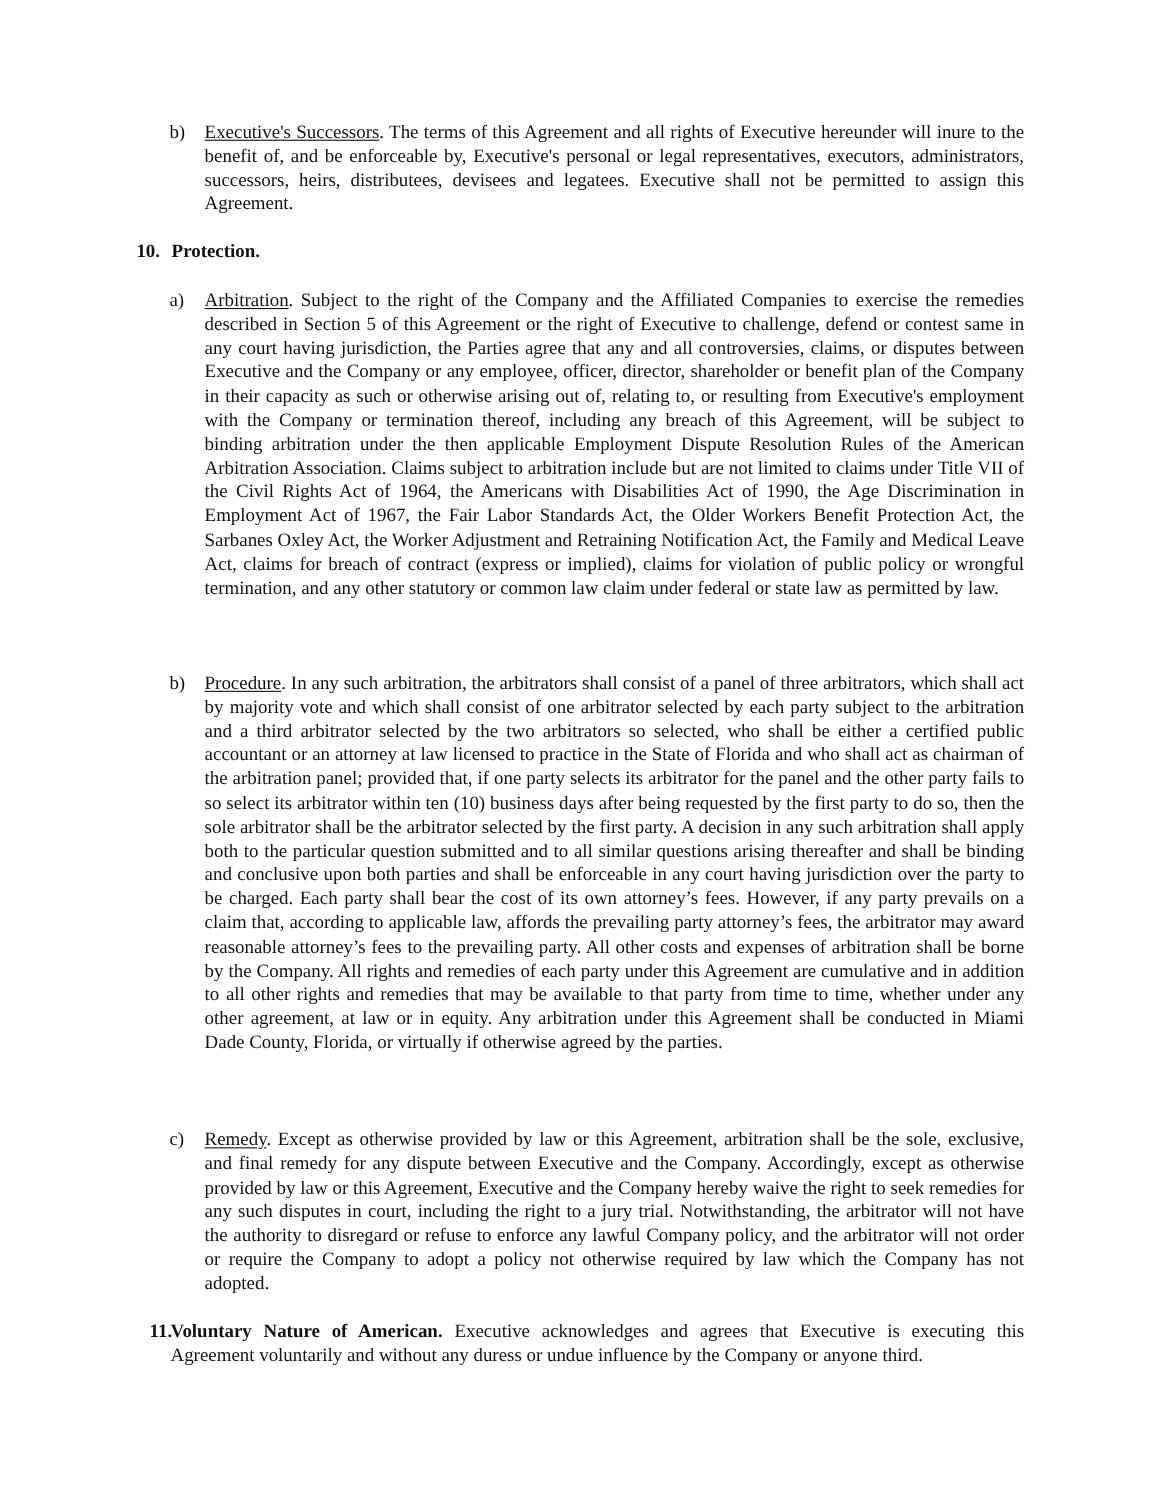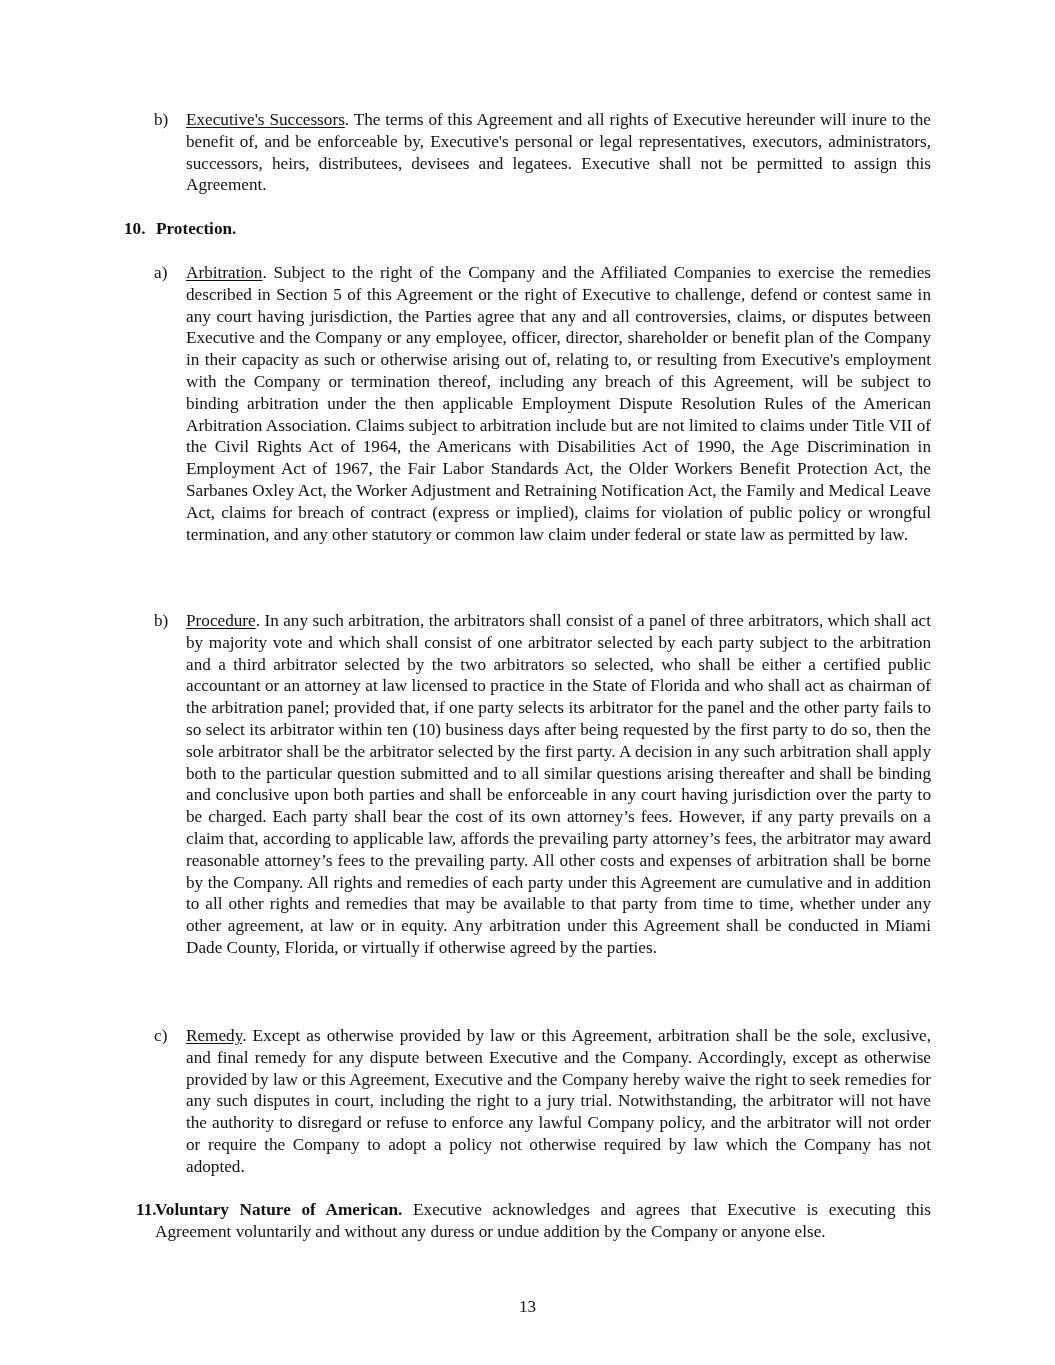--- a/index.html
+++ b/index.html
@@ -98,18 +98,17 @@
     <span class="u">Procedure</span><span>.  In any such arbitration, the arbitrators shall consist of a panel of three arbitrators, which shall act by majority vote and which shall consist of one arbitrator selected by each party subject to the arbitration and a third arbitrator selected by the two arbitrators so selected, who shall be either a certified public accountant or an attorney at law licensed to practice in the State of Florida and who shall act as chairman of the arbitration panel; provided that, if one party selects its arbitrator for the panel and the other party fails to so select its arbitrator within ten (10) business days after being requested by the first party to do so, then the sole arbitrator shall be the arbitrator selected by the first party.  A decision in any such arbitration shall apply both to the particular question submitted and to all similar questions arising thereafter and shall be binding and conclusive upon both parties and shall be enforceable in any court having jurisdiction over the party to be charged.  Each party shall bear the cost of its own attorney’s fees.  However, if any party prevails on a claim that, according to applicable law, affords the prevailing party attorney’s fees, the arbitrator may award reasonable attorney’s fees to the prevailing party.  All other costs and expenses of arbitration shall be borne by the Company.  All rights and remedies of each party under this Agreement are cumulative and in addition to all other rights and remedies that may be available to that party from time to time, whether under any other agreement, at law or in equity.  Any arbitration under this Agreement shall be conducted in Miami Dade County, Florida, or virtually if otherwise agreed by the parties.</span>
   </div>
 
   <div class="block sub" style="top:1025px;">
     <span class="marker">c)</span>
     <span class="u">Remedy</span><span>.  Except as otherwise provided by law or this Agreement, arbitration shall be the sole, exclusive, and final remedy for any dispute between Executive and the Company.  Accordingly, except as otherwise provided by law or this Agreement, Executive and the Company hereby waive the right to seek remedies for any such disputes in court, including the right to a jury trial. Notwithstanding, the arbitrator will not have the authority to disregard or refuse to enforce any lawful Company policy, and the arbitrator will not order or require the Company to adopt a policy not otherwise required by law which the Company has not adopted.</span>
   </div>
 
   <div class="sec11" style="top:1199px;">
     <span class="num">11.</span>
-    <span class="title">Voluntary Nature of American.</span><span>  Executive acknowledges and agrees that Executive is executing this Agreement voluntarily and without any duress or undue addition by the Company or anyone else.</span>
+    <span class="title">Voluntary Nature of American.</span><span>  Executive acknowledges and agrees that Executive is executing this Agreement voluntarily and without any duress or undue influence by the Company or anyone third.</span>
   </div>
 
-  <div class="pagenum">13</div>
 
 </div>
 
 </body></html>

